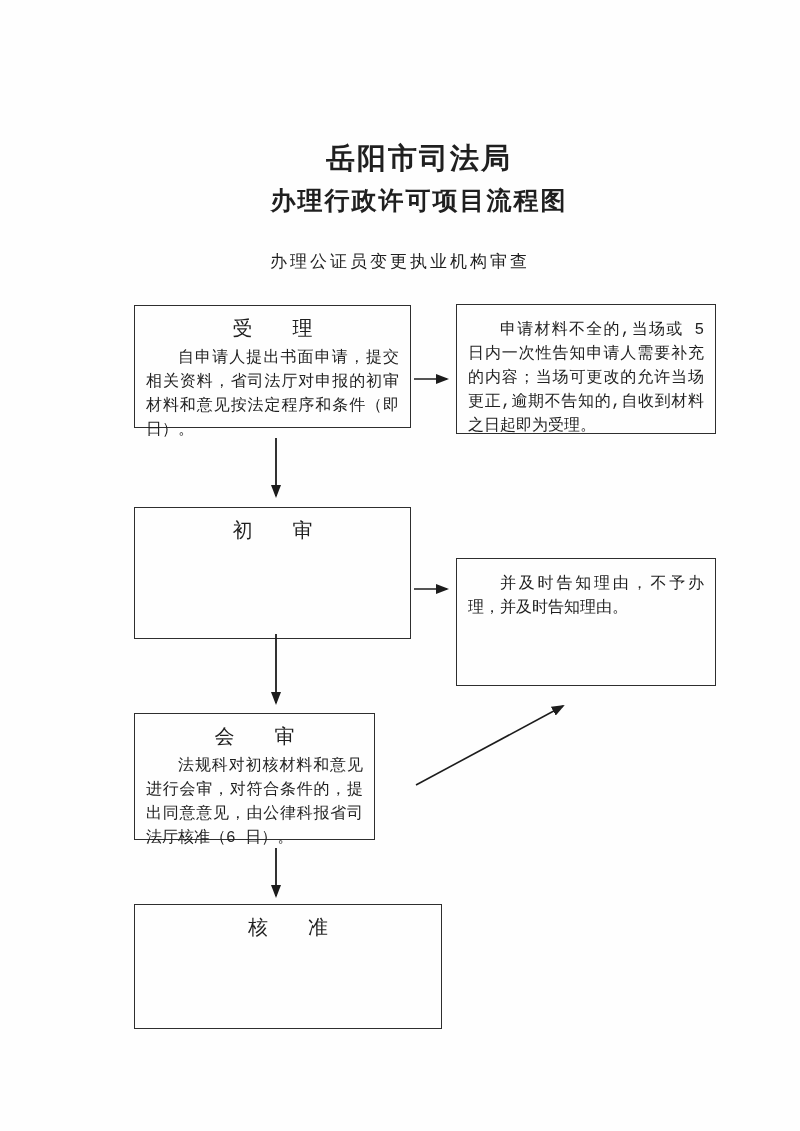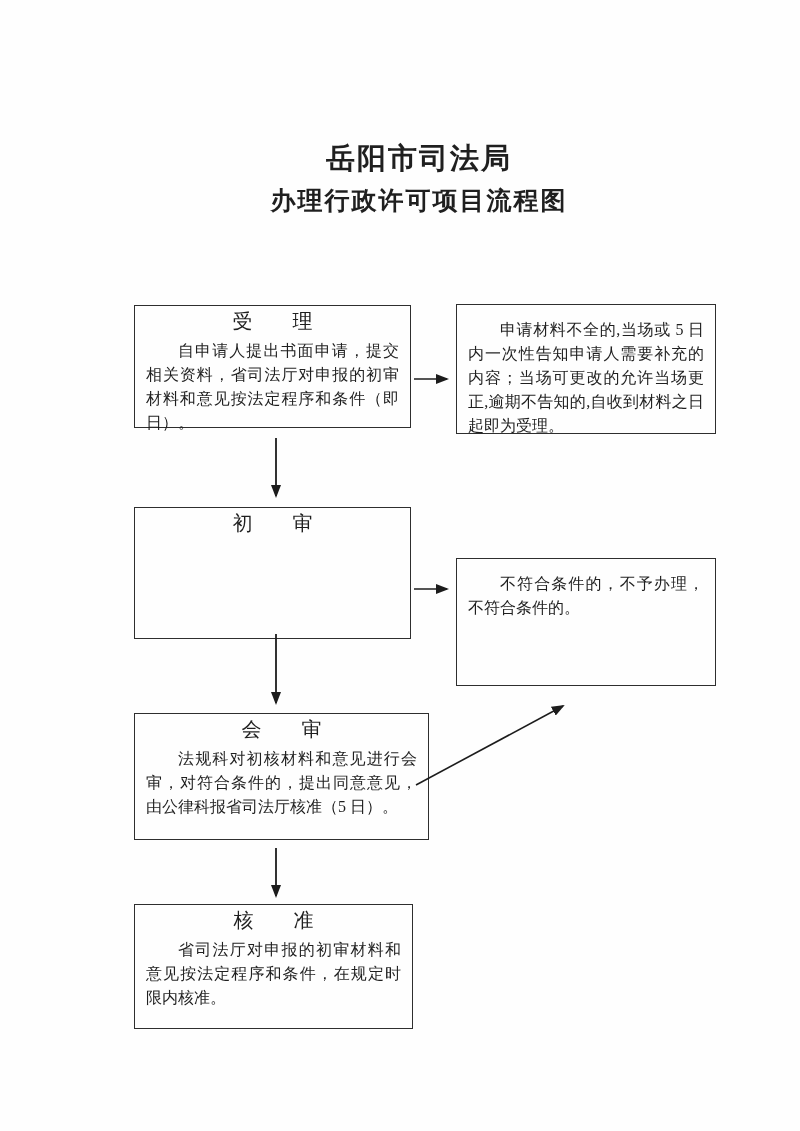--- a/index.html
+++ b/index.html
@@ -48,84 +48,85 @@
   .box {
     position: absolute;
     border: 1px solid #2e2e2e;
     background: #fefefe;
     box-sizing: border-box;
   }
   .box-title {
     text-align: center;
     font-size: 20px;
     line-height: 26px;
-    margin-top: 2px;
+    margin-top: 9px;
     margin-bottom: 5px;
   }
   .box-body {
     padding: 0 11px;
     font-size: 16px;
     line-height: 24px;
     text-indent: 2em;
     text-align: justify;
+    font-family: Liberation Mono, monospace;
   }
   .note .box-body {
     padding-top: 13px;
   }
   #step1 { left: 134px; top: 305px; width: 277px; height: 123px; }
   #note1 { left: 456px; top: 304px; width: 260px; height: 130px; }
   #step2 { left: 134px; top: 507px; width: 277px; height: 132px; }
   #note2 { left: 456px; top: 558px; width: 260px; height: 128px; }
-  #step3 { left: 134px; top: 713px; width: 295px; height: 127px; }
-  #step4 { left: 134px; top: 904px; width: 279px; height: 125px; }
+  #step3 { left: 134px; top: 713px; width: 241px; height: 127px; }
+  #step4 { left: 134px; top: 904px; width: 308px; height: 125px; }
   .arrows {
     position: absolute;
     left: 0;
     top: 0;
     width: 800px;
     height: 1131px;
     pointer-events: none;
   }
 </style>
 </head>
 <body>
 
 <div class="page">
 
   <div class="doc-title">
     <div class="line1">岳阳市司法局</div>
     <div class="line2">办理行政许可项目流程图</div>
   </div>
 
+  <div class="subtitle">办理公证员变更执业机构审查</div>
 
   <div class="box step" id="step1">
     <div class="box-title">受　　理</div>
     <div class="box-body">自申请人提出书面申请，提交相关资料，省司法厅对申报的初审材料和意见按法定程序和条件（即日）。</div>
   </div>
 
   <div class="box note" id="note1">
     <div class="box-body">申请材料不全的,当场或 5 日内一次性告知申请人需要补充的内容；当场可更改的允许当场更正,逾期不告知的,自收到材料之日起即为受理。</div>
   </div>
 
   <div class="box step" id="step2">
     <div class="box-title">初　　审</div>
   </div>
 
   <div class="box note" id="note2">
-    <div class="box-body">不符合条件的，不予办理，不符合条件的。</div>
+    <div class="box-body">并及时告知理由，不予办理，并及时告知理由。</div>
   </div>
 
   <div class="box step" id="step3">
     <div class="box-title">会　　审</div>
-    <div class="box-body">法规科对初核材料和意见进行会审，对符合条件的，提出同意意见，由公律科报省司法厅核准（5 日）。</div>
+    <div class="box-body">法规科对初核材料和意见进行会审，对符合条件的，提出同意意见，由公律科报省司法厅核准（6 日）。</div>
   </div>
 
   <div class="box step" id="step4">
     <div class="box-title">核　　准</div>
-    <div class="box-body">省司法厅对申报的初审材料和意见按法定程序和条件，在规定时限内核准。</div>
   </div>
 
   <svg class="arrows" viewBox="0 0 800 1131" xmlns="http://www.w3.org/2000/svg">
     <defs>
       <marker id="ah" markerUnits="userSpaceOnUse" markerWidth="13" markerHeight="10" refX="11" refY="5" orient="auto">
         <path d="M0,0 L13,5 L0,10 Z" fill="#1c1c1c"></path>
       </marker>
     </defs>
     <line x1="414" y1="379" x2="447" y2="379" stroke="#1c1c1c" stroke-width="1.6" marker-end="url(#ah)"></line>
     <line x1="276" y1="438" x2="276" y2="496" stroke="#1c1c1c" stroke-width="1.8" marker-end="url(#ah)"></line>

